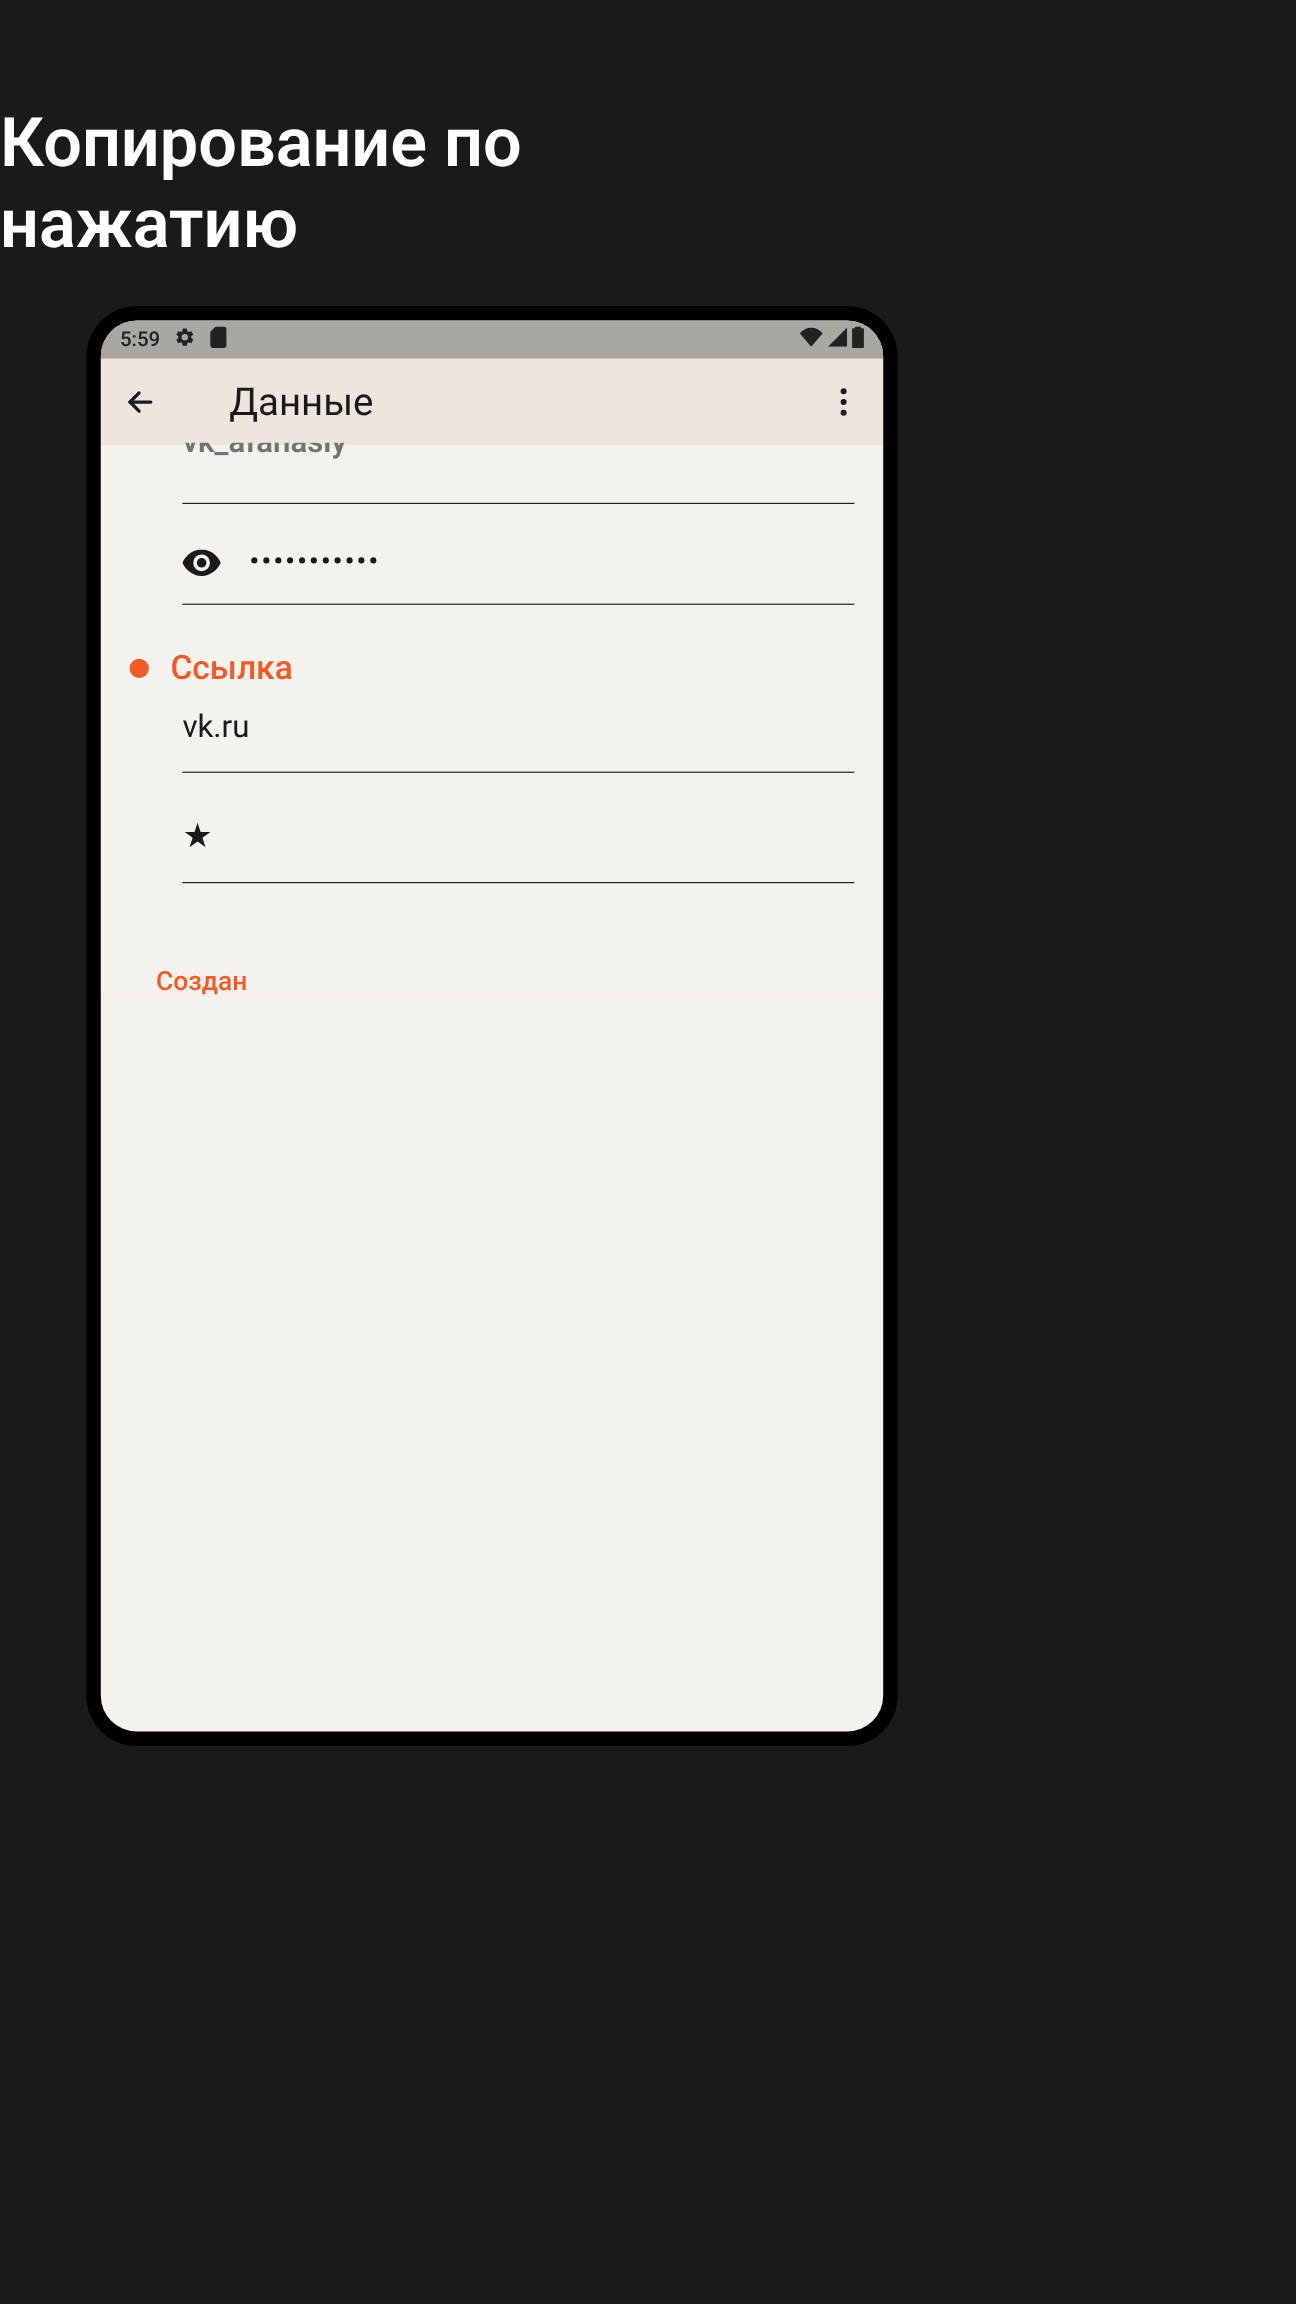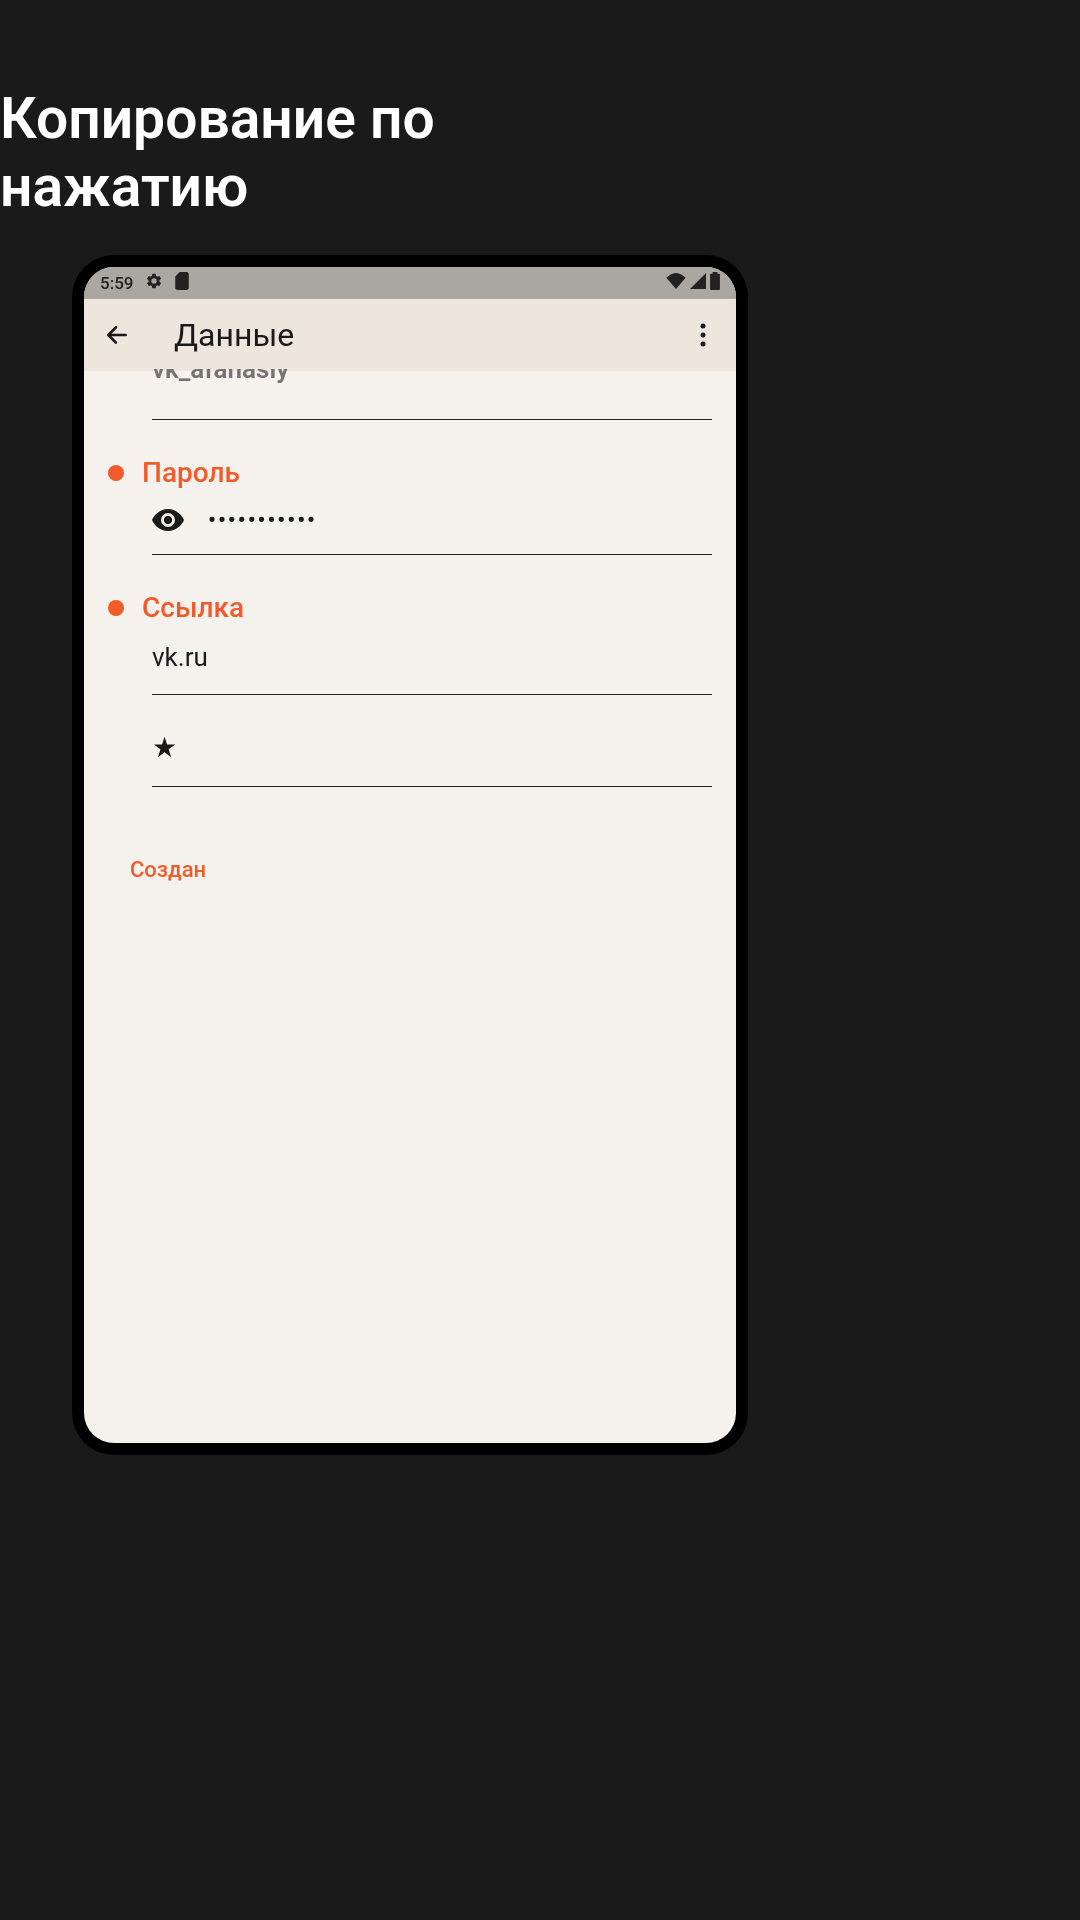--- a/index.html
+++ b/index.html
@@ -76,21 +76,21 @@
     height: 30px;
     display: flex;
     align-items: center;
     justify-content: center;
     cursor: pointer;
   }
   .app-title {
     font-size: 32px;
     font-weight: 400;
     color: #1a1a1a;
-    margin-left: 42px;
+    margin-left: 59px;
     flex: 1;
   }
   .menu-dots {
     width: 30px;
     height: 30px;
     display: flex;
     align-items: center;
     justify-content: center;
     cursor: pointer;
   }
@@ -239,24 +239,20 @@
     </div>
 
     <div class="content">
 
       <div class="field-group first">
         <div class="partial-value" style="color:#737373; font-weight:600; filter:blur(0); overflow:hidden; height:18px; line-height:0px;">vk_afanasiy</div>
         <div class="field-underline" style="margin-top:24px;"></div>
       </div>
 
       <div class="field-group">
-        <div class="field-label-row">
-          <div class="bullet"></div>
-          <div class="field-label">Пароль</div>
-        </div>
         <div class="field-value-row">
           <span class="eye-icon">
             <svg width="32" height="22" viewBox="0 0 32 22" fill="#1a1a1a">
                 <path d="M16 0C8 0 2 6 0 11c2 5 8 11 16 11s14-6 16-11C30 6 24 0 16 0zm0 18a7 7 0 110-14 7 7 0 010 14zm0-11a4 4 0 100 8 4 4 0 000-8z"></path>
               </svg>
           </span>
           <div class="field-value obscured">•••••••••••</div>
         </div>
         <div class="field-underline"></div>
       </div>

